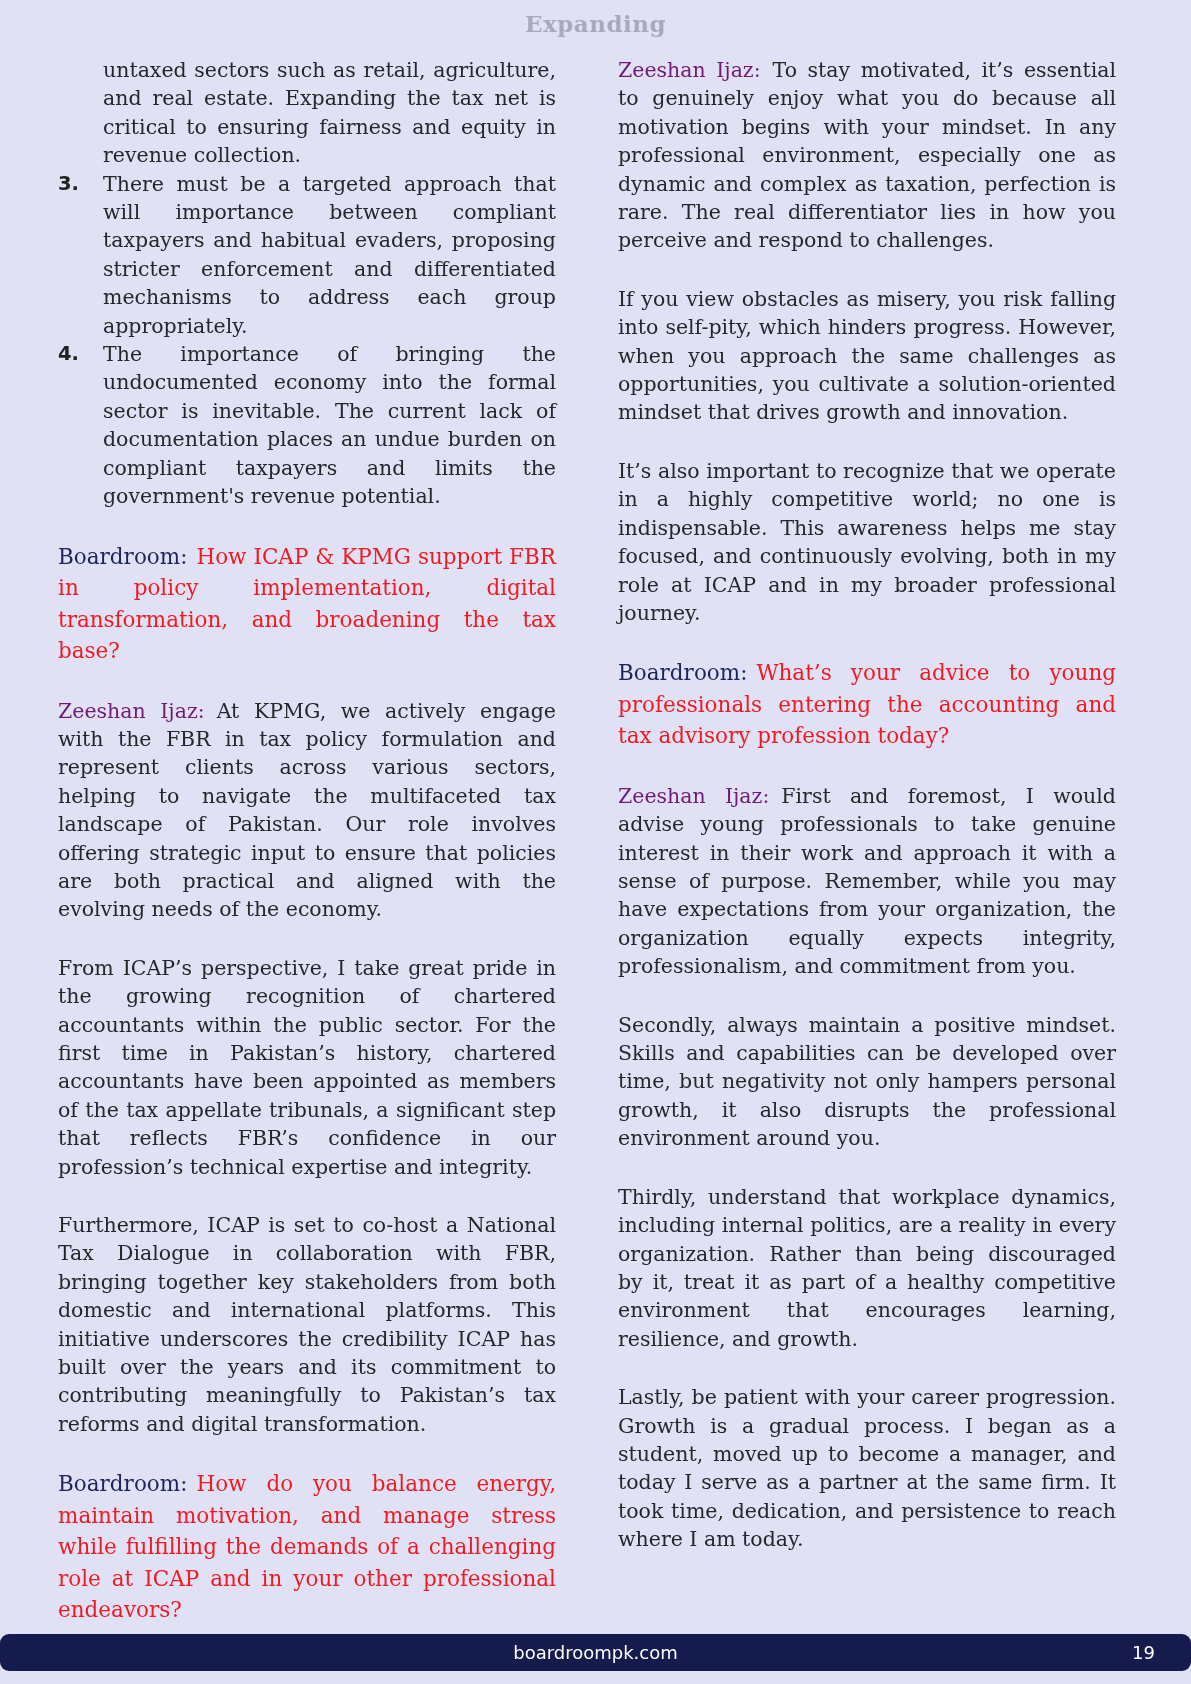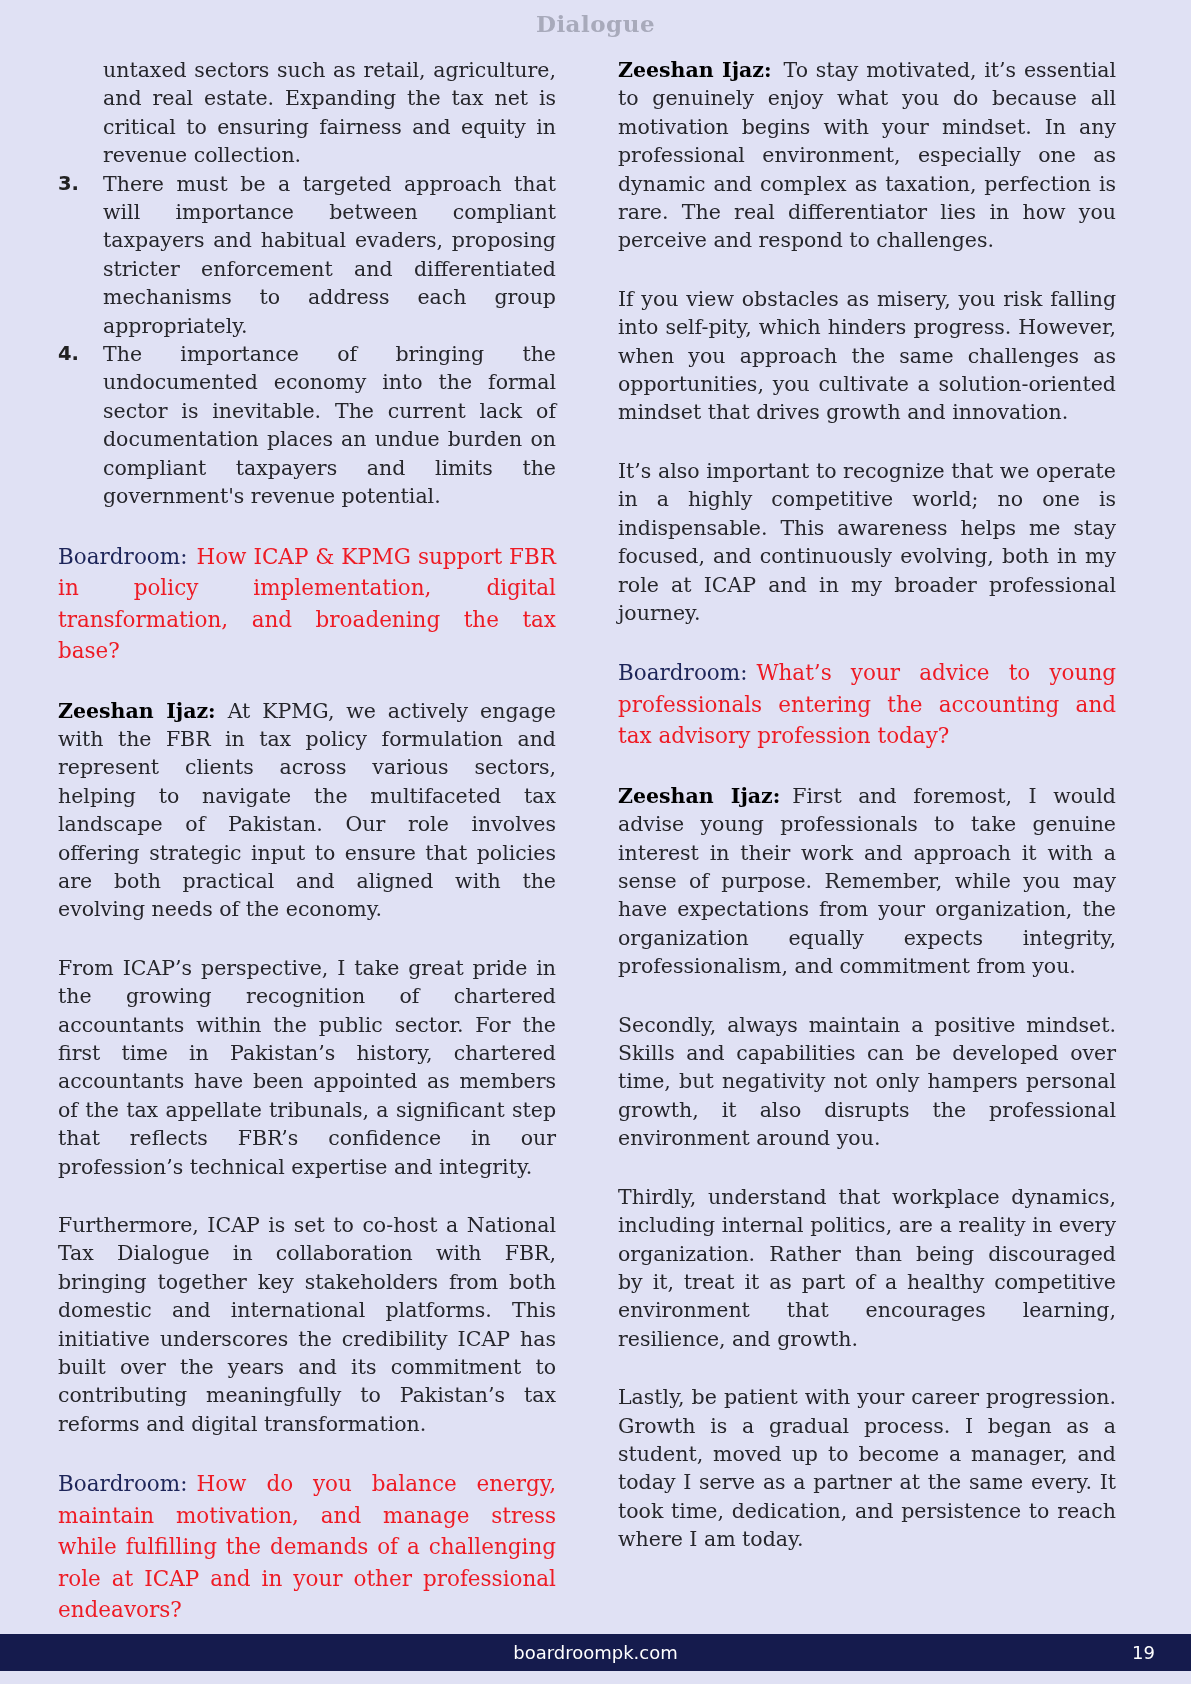--- a/index.html
+++ b/index.html
@@ -38,41 +38,41 @@
     color:#222;
   }
   .li-text{flex:1 1 auto;text-align:justify;min-width:0;}
   .qa-question{
     font-weight:normal;
     font-size:21.5px;line-height:31.5px;
     color:#ee1b24;
   }
   .q-label{color:#1d2559;margin-right:9px;}
   .speaker-label{
-    color:#000000;font-weight:bold;margin-right:12px;
+    color:#701a75;font-weight:normal;margin-right:12px;
   }
   .footer-bar{
     position:absolute;left:0;right:0;bottom:13px;height:37px;
     background:#151b4d;
     color:#ffffff;
     font-family:"DejaVu Sans",sans-serif;
     font-size:18px;
-    display:flex;align-items:center;justify-content:center;
+    display:flex;align-items:center;justify-content:center;border-radius:9px;
   }
   .footer-page-number{
     position:absolute;right:36px;top:0;bottom:0;
     display:flex;align-items:center;
     font-size:18px;
   }
 </style>
 </head>
 <body>
 
 <div class="page">
-  <div class="page-header">Dialogue</div>
+  <div class="page-header">Expanding</div>
 
   <div class="content">
     <div class="col" id="col-left">
         <div class="block list-continuation">
           <span class="num"></span>
           <span class="li-text">untaxed sectors such as retail, agriculture, and real estate. Expanding the tax net is critical to ensuring fairness and equity in revenue collection.</span>
         </div>
         <div class="block list-item">
           <span class="num">3.</span>
           <span class="li-text">There must be a targeted approach that will importance between compliant taxpayers and habitual evaders, proposing stricter enforcement and differentiated mechanisms to address each group appropriately.</span>
@@ -88,21 +88,21 @@
         <div class="block qa-question"><span class="q-label">Boardroom:</span><span>How do you balance energy, maintain motivation, and manage stress while fulfilling the demands of a challenging role at ICAP and in your other professional endeavors?</span></div>
       </div>
     <div class="col" id="col-right">
         <div class="block answer-lead"><span class="speaker-label">Zeeshan Ijaz:</span><span>To stay motivated, it’s essential to genuinely enjoy what you do because all motivation begins with your mindset. In any professional environment, especially one as dynamic and complex as taxation, perfection is rare. The real differentiator lies in how you perceive and respond to challenges.</span></div>
         <div class="block paragraph"><span>If you view obstacles as misery, you risk falling into self-pity, which hinders progress. However, when you approach the same challenges as opportunities, you cultivate a solution-oriented mindset that drives growth and innovation.</span></div>
         <div class="block paragraph"><span>It’s also important to recognize that we operate in a highly competitive world; no one is indispensable. This awareness helps me stay focused, and continuously evolving, both in my role at ICAP and in my broader professional journey.</span></div>
         <div class="block qa-question"><span class="q-label">Boardroom:</span><span>What’s your advice to young professionals entering the accounting and tax advisory profession today?</span></div>
         <div class="block answer-lead"><span class="speaker-label">Zeeshan Ijaz:</span><span>First and foremost, I would advise young professionals to take genuine interest in their work and approach it with a sense of purpose. Remember, while you may have expectations from your organization, the organization equally expects integrity, professionalism, and commitment from you.</span></div>
         <div class="block paragraph"><span>Secondly, always maintain a positive mindset. Skills and capabilities can be developed over time, but negativity not only hampers personal growth, it also disrupts the professional environment around you.</span></div>
         <div class="block paragraph"><span>Thirdly, understand that workplace dynamics, including internal politics, are a reality in every organization. Rather than being discouraged by it, treat it as part of a healthy competitive environment that encourages learning, resilience, and growth.</span></div>
-        <div class="block paragraph"><span>Lastly, be patient with your career progression. Growth is a gradual process. I began as a student, moved up to become a manager, and today I serve as a partner at the same every. It took time, dedication, and persistence to reach where I am today.</span></div>
+        <div class="block paragraph"><span>Lastly, be patient with your career progression. Growth is a gradual process. I began as a student, moved up to become a manager, and today I serve as a partner at the same firm. It took time, dedication, and persistence to reach where I am today.</span></div>
       </div>
   </div>
 
   <div class="footer-bar">
     <span>boardroompk.com</span>
     <span class="footer-page-number">19</span>
   </div>
 </div>
 
 </body></html>

